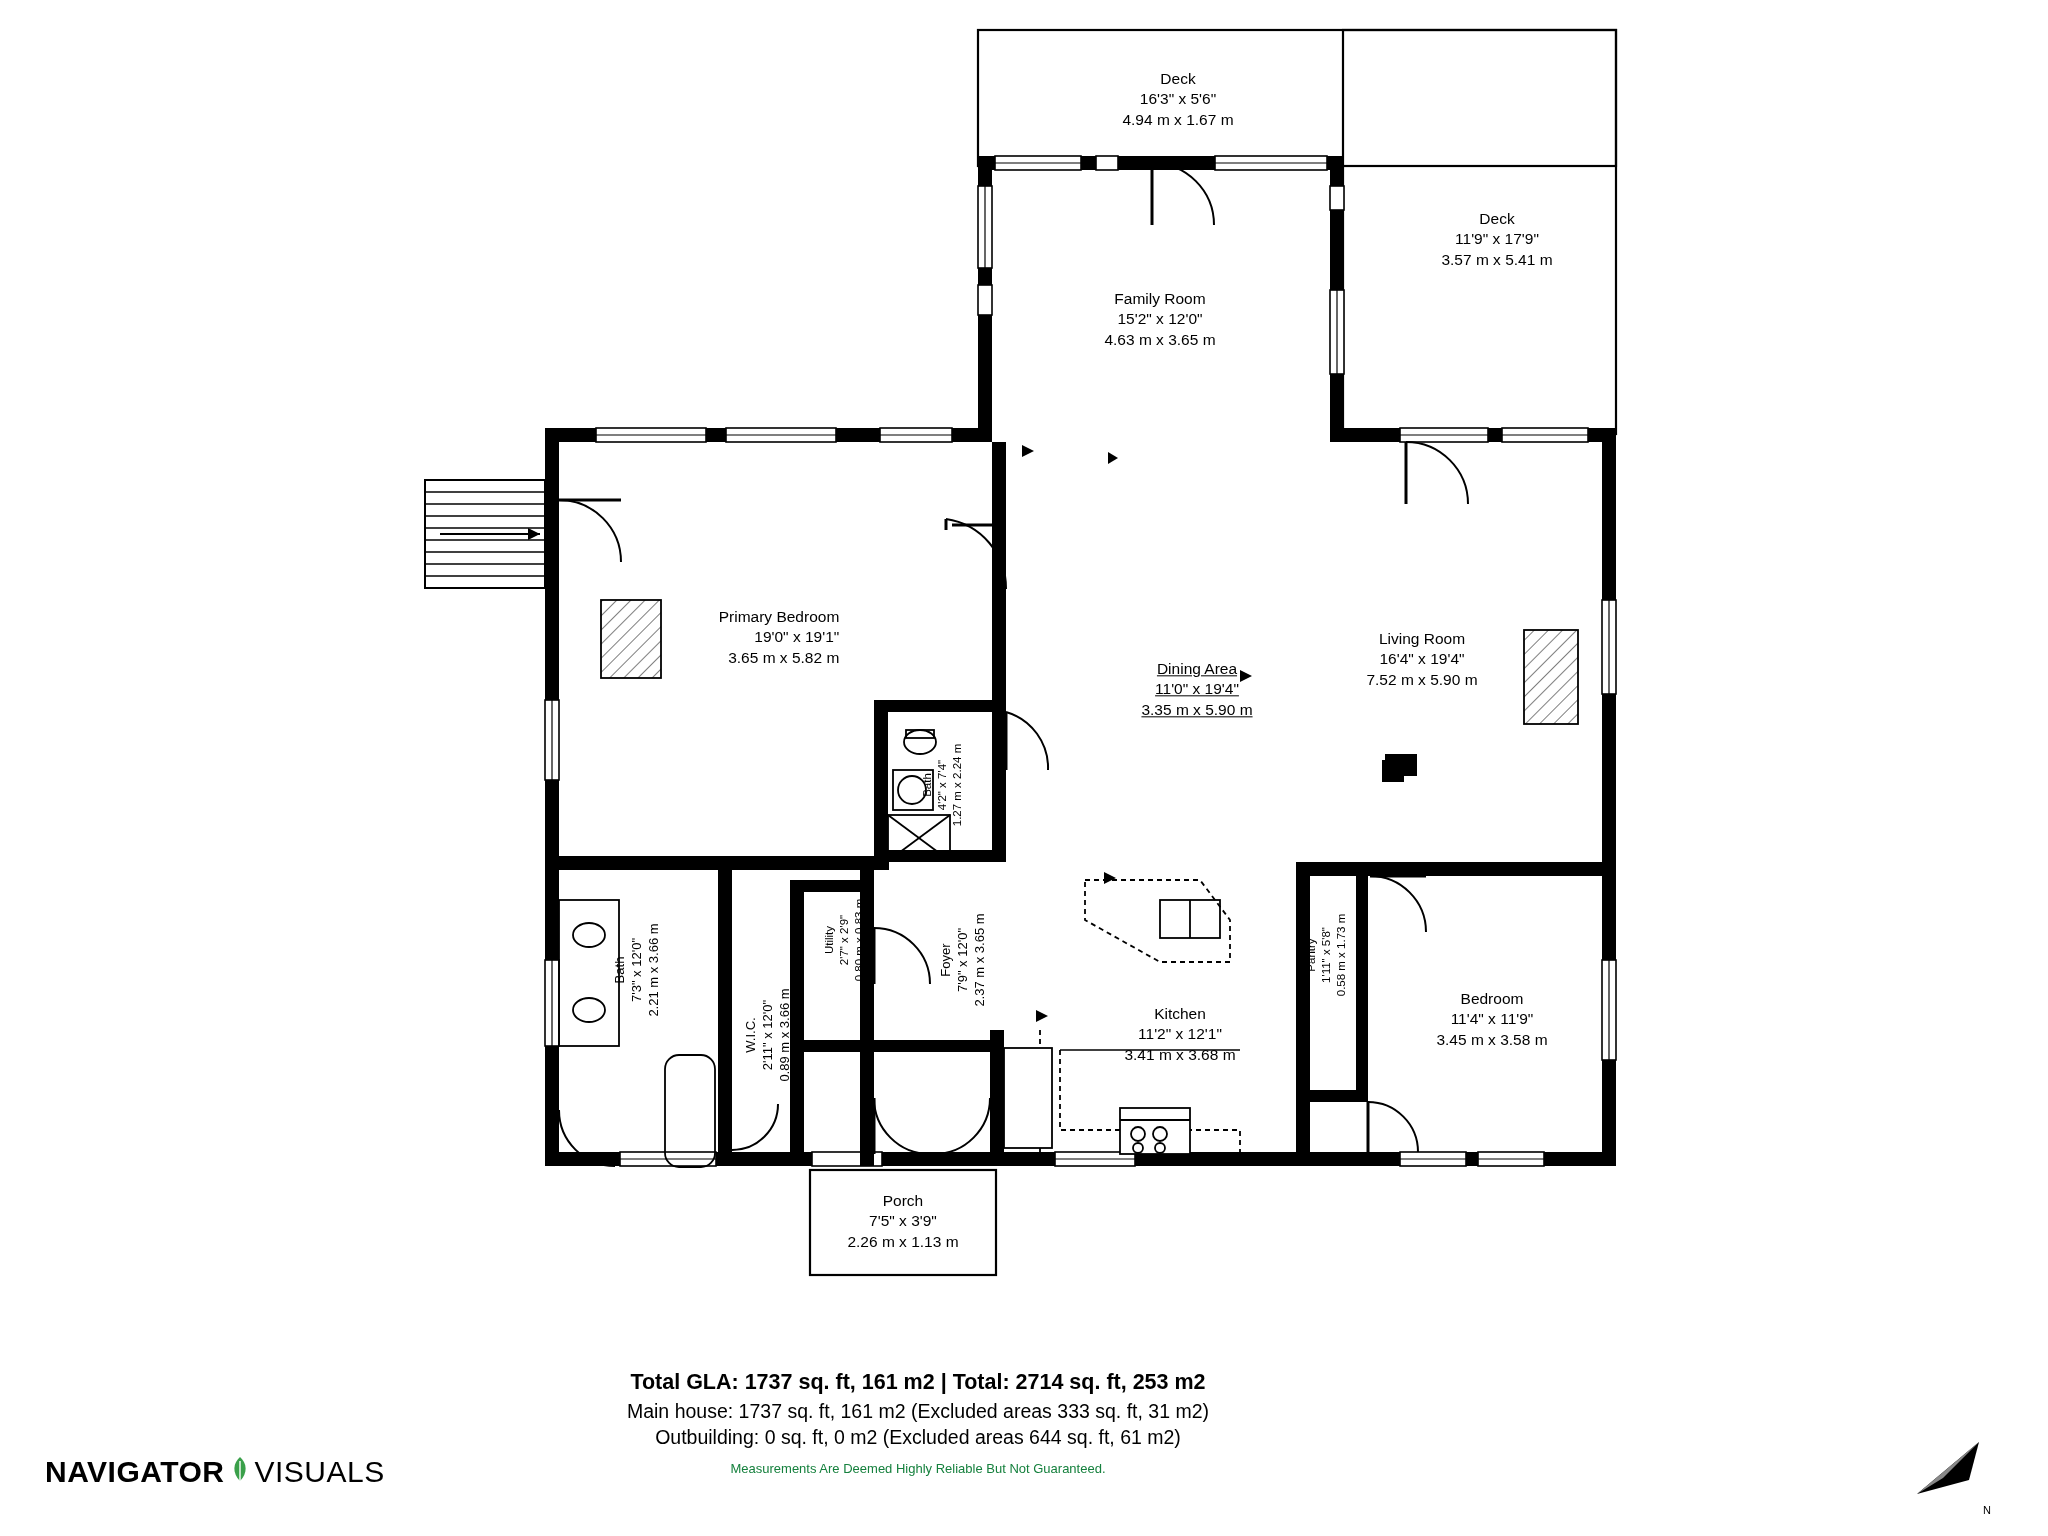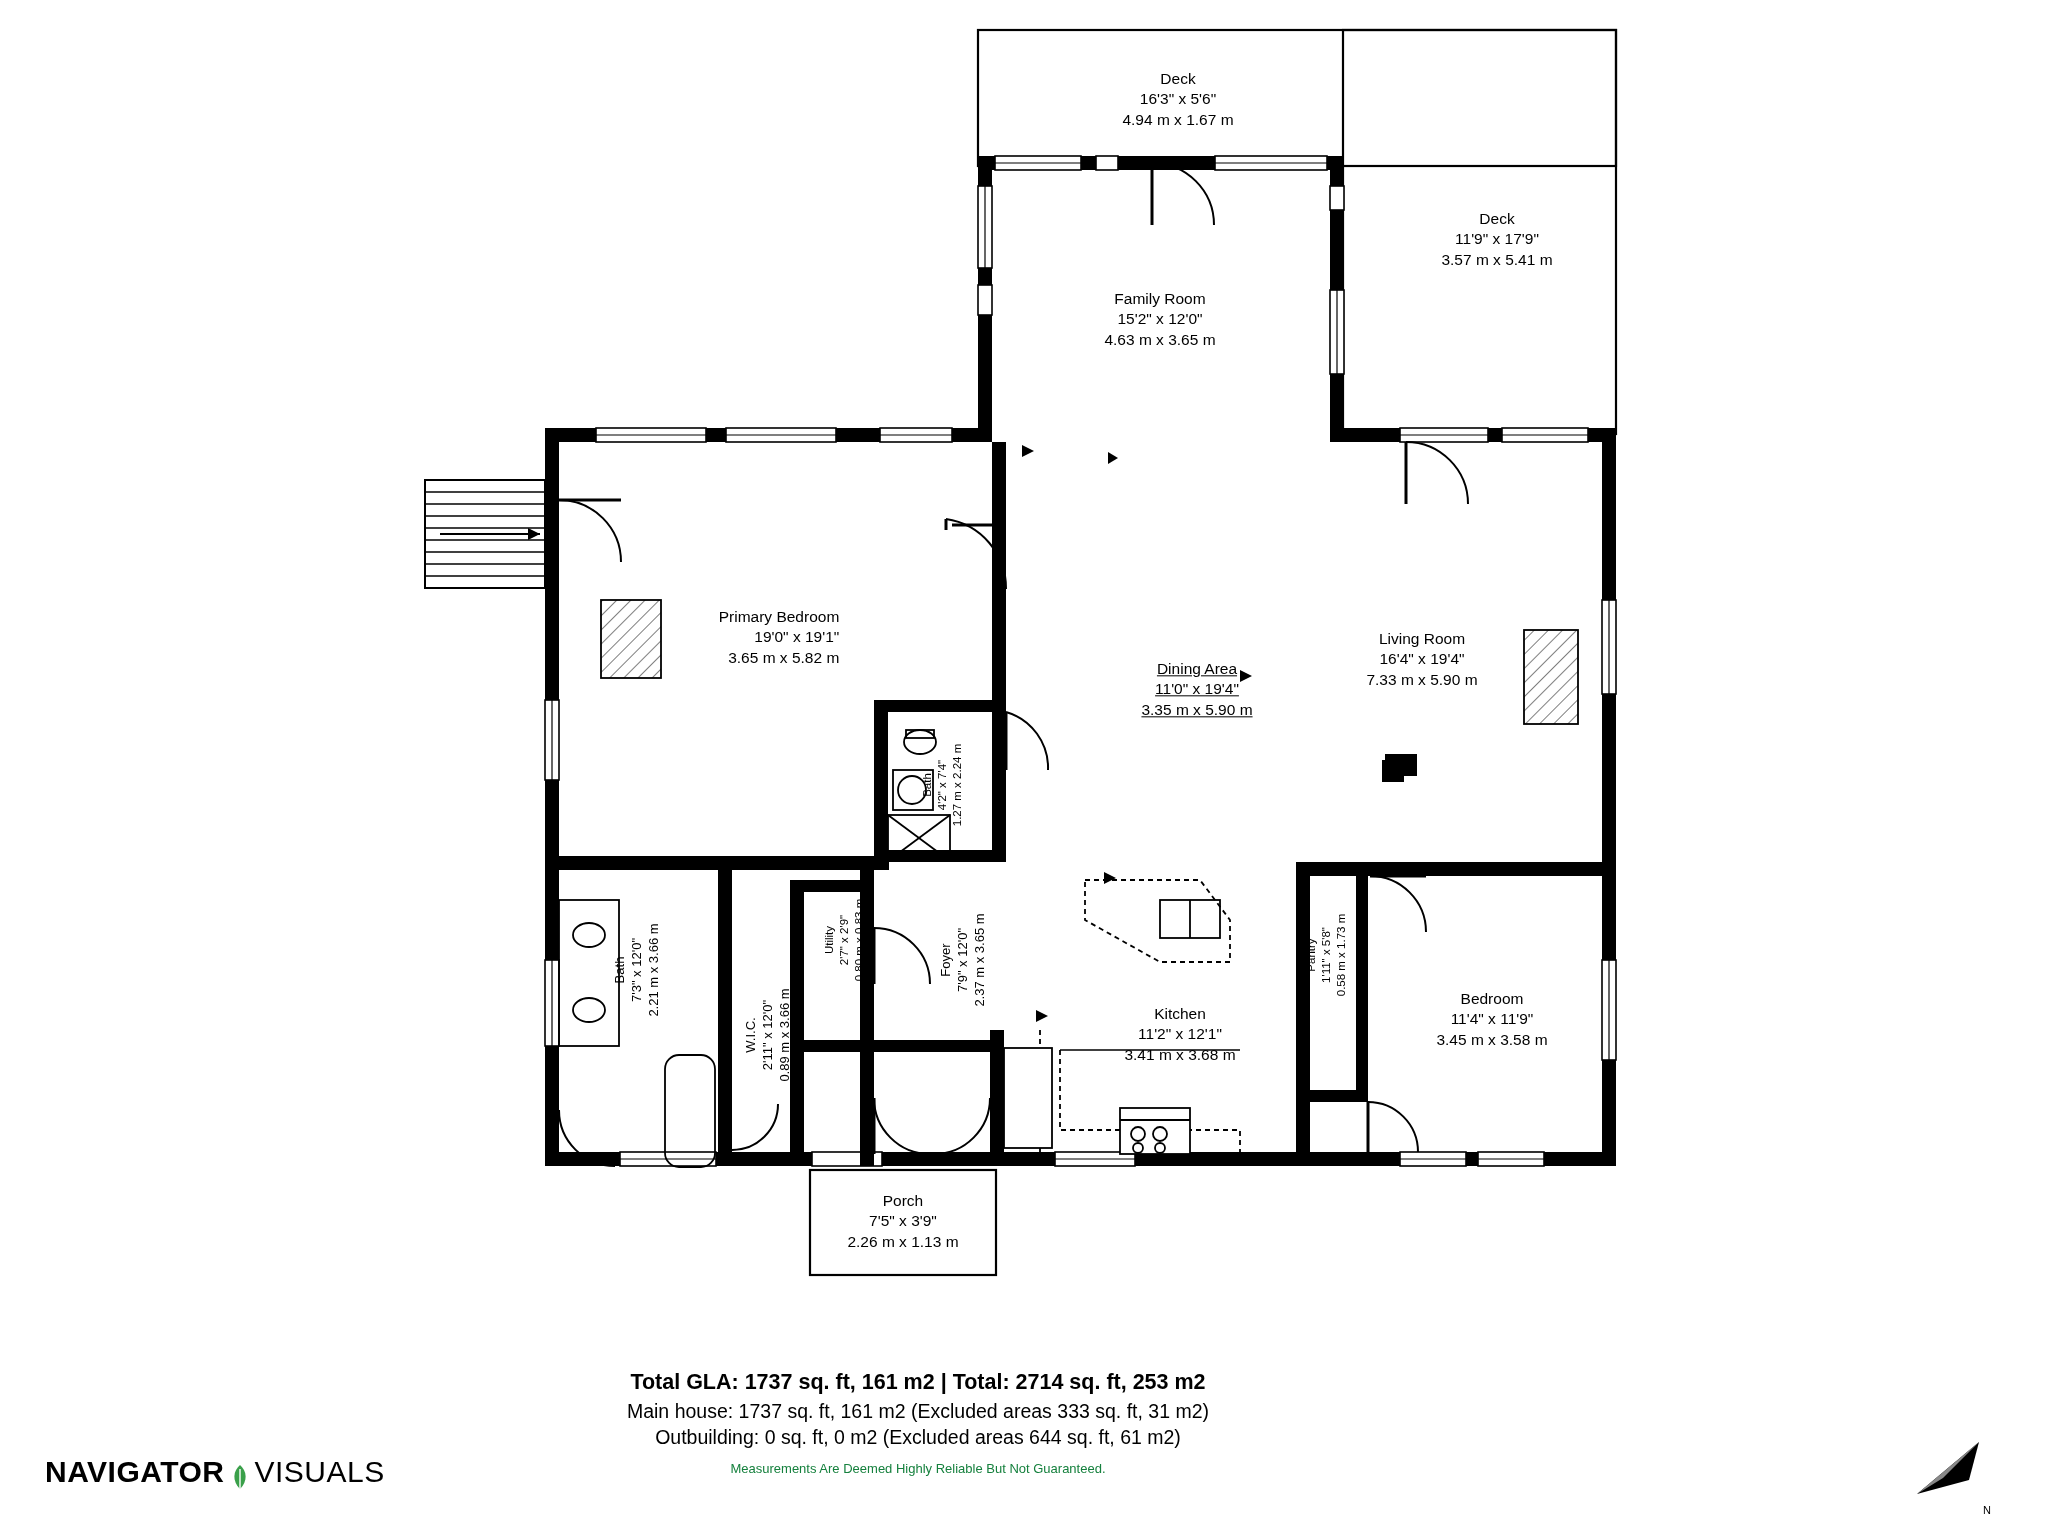--- a/index.html
+++ b/index.html
@@ -61,21 +61,21 @@
     margin-top: 12px;
     color: #15803d;
   }
   .logo {
     position: absolute;
     left: 45px;
     top: 1455px;
     font-size: 30px;
     letter-spacing: 0.5px;
     display: flex;
-    align-items: flex-end;
+    align-items: flex-start;
     gap: 4px;
   }
   .logo .nav { font-weight: bold; }
   .logo .vis { font-weight: normal; }
   .logo .leaf {
     display: inline-block;
     width: 22px;
     height: 26px;
     position: relative;
   }
@@ -330,21 +330,21 @@
       <div class="d2">4.63 m x 3.65 m</div>
     </div>
     <div class="room-label" style="left: 779px; top: 638px; text-align: right;">
       <div class="nm">Primary Bedroom</div>
       <div class="d1">19'0" x 19'1"</div>
       <div class="d2">3.65 m x 5.82 m</div>
     </div>
     <div class="room-label" style="left: 1422px; top: 660px;">
       <div class="nm">Living Room</div>
       <div class="d1">16'4" x 19'4"</div>
-      <div class="d2">7.33 m x 5.90 m</div>
+      <div class="d2">7.52 m x 5.90 m</div>
     </div>
     <div class="room-label" style="left: 1197px; top: 690px; text-decoration: underline;">
       <div class="nm">Dining Area</div>
       <div class="d1">11'0" x 19'4"</div>
       <div class="d2">3.35 m x 5.90 m</div>
     </div>
     <div class="room-label vert tiny" style="left: 943px; top: 785px;">
       <div class="nm">Bath</div>
       <div class="d1">4'2" x 7'4"</div>
       <div class="d2">1.27 m x 2.24 m</div>

